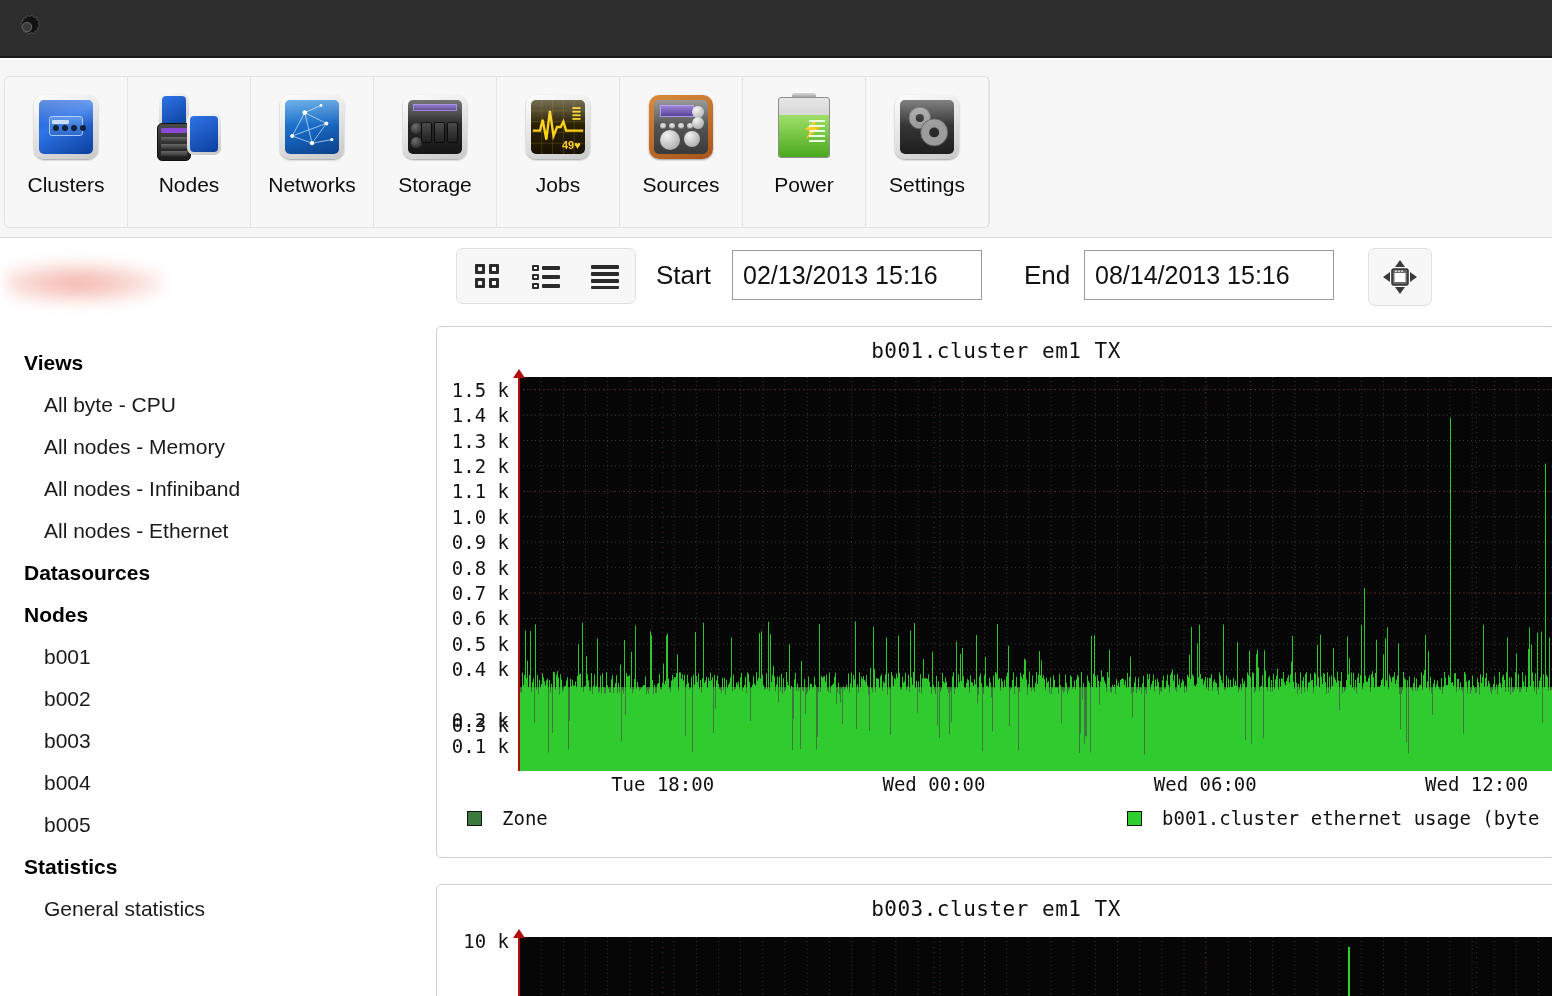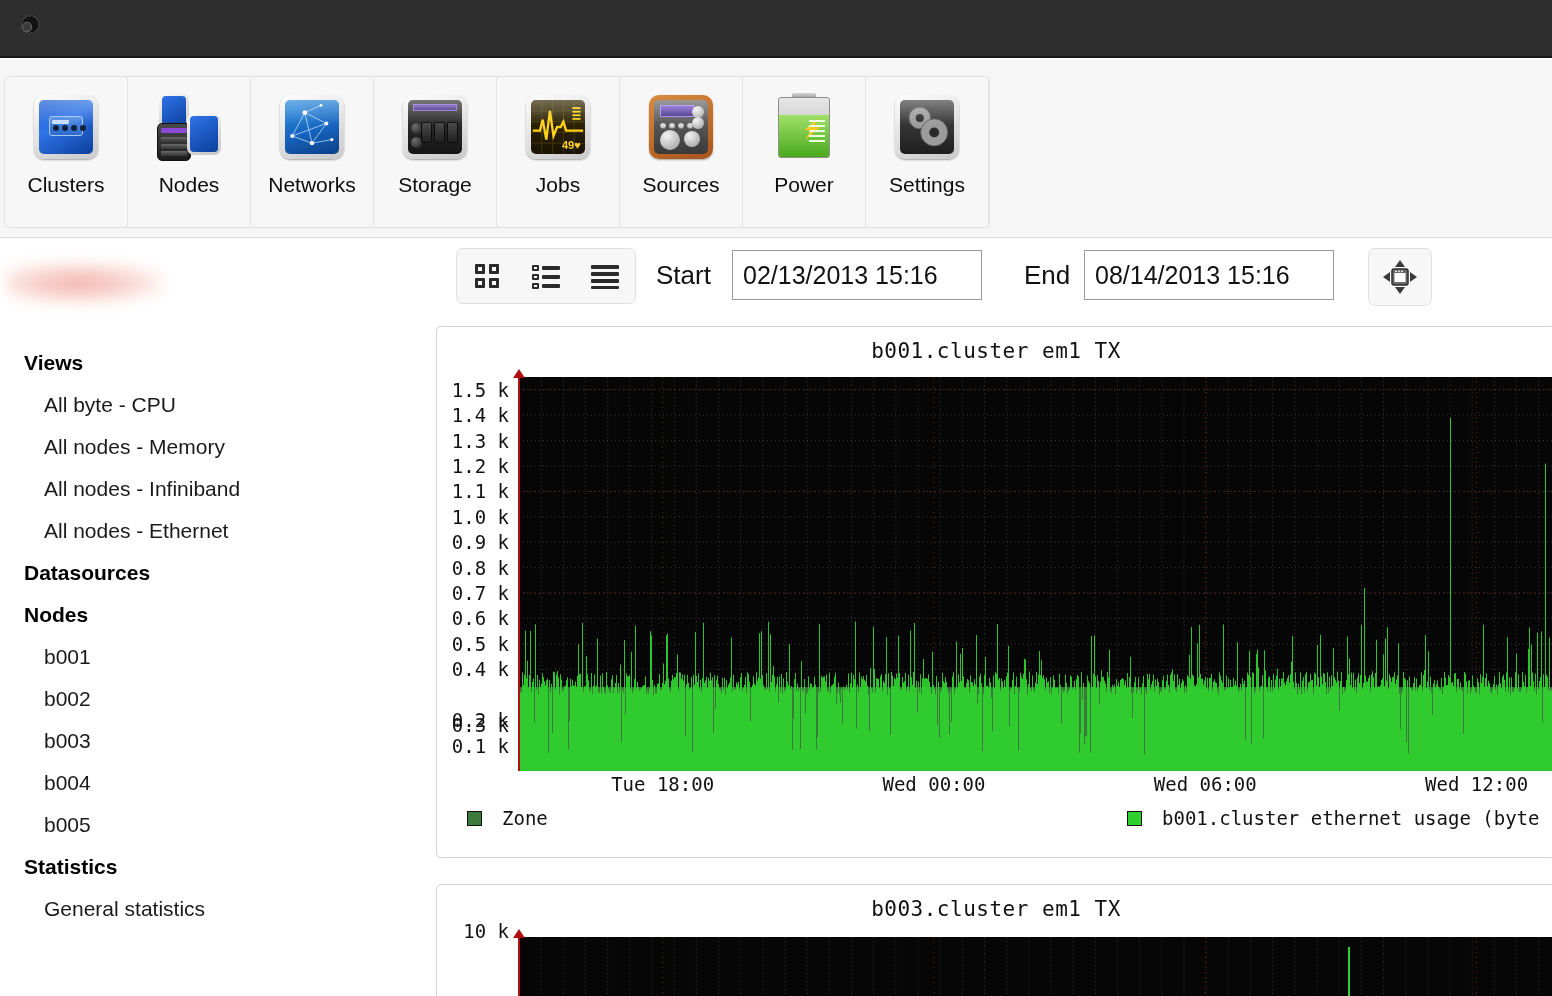--- a/index.html
+++ b/index.html
@@ -655,21 +655,21 @@
             <span>b001.cluster ethernet usage (byte</span>
           </div>
         </div>
     </div>
   </div>
 
   <div class="panel" id="panel2">
     <div class="chart-title">b003.cluster em1 TX</div>
     <div class="plot-wrap" style="position:absolute; left:0; top:44px; right:0; bottom:0;">
       <div class="yaxis" id="yaxis2" style="height:100%;">
-          <div class="ytick" style="top: 2px;">10 k</div>
+          <div class="ytick" style="top: 12px;">10 k</div>
         </div>
       <div class="plot" id="plot2" style="left:82px; right:-28px; top:8px; bottom:0;"><svg width="1064" height="86" viewBox="0 0 1064 86" preserveAspectRatio="none">
             <g stroke="#4a4a4a" stroke-width="1" stroke-dasharray="1 3" opacity=".7">
               <line x1="0" x2="0" y1="0" y2="86"></line>
               <line x1="22.166666666666668" x2="22.166666666666668" y1="0" y2="86"></line>
               <line x1="44.333333333333336" x2="44.333333333333336" y1="0" y2="86"></line>
               <line x1="66.5" x2="66.5" y1="0" y2="86"></line>
               <line x1="88.66666666666667" x2="88.66666666666667" y1="0" y2="86"></line>
               <line x1="110.83333333333334" x2="110.83333333333334" y1="0" y2="86"></line>
               <line x1="133" x2="133" y1="0" y2="86"></line>

